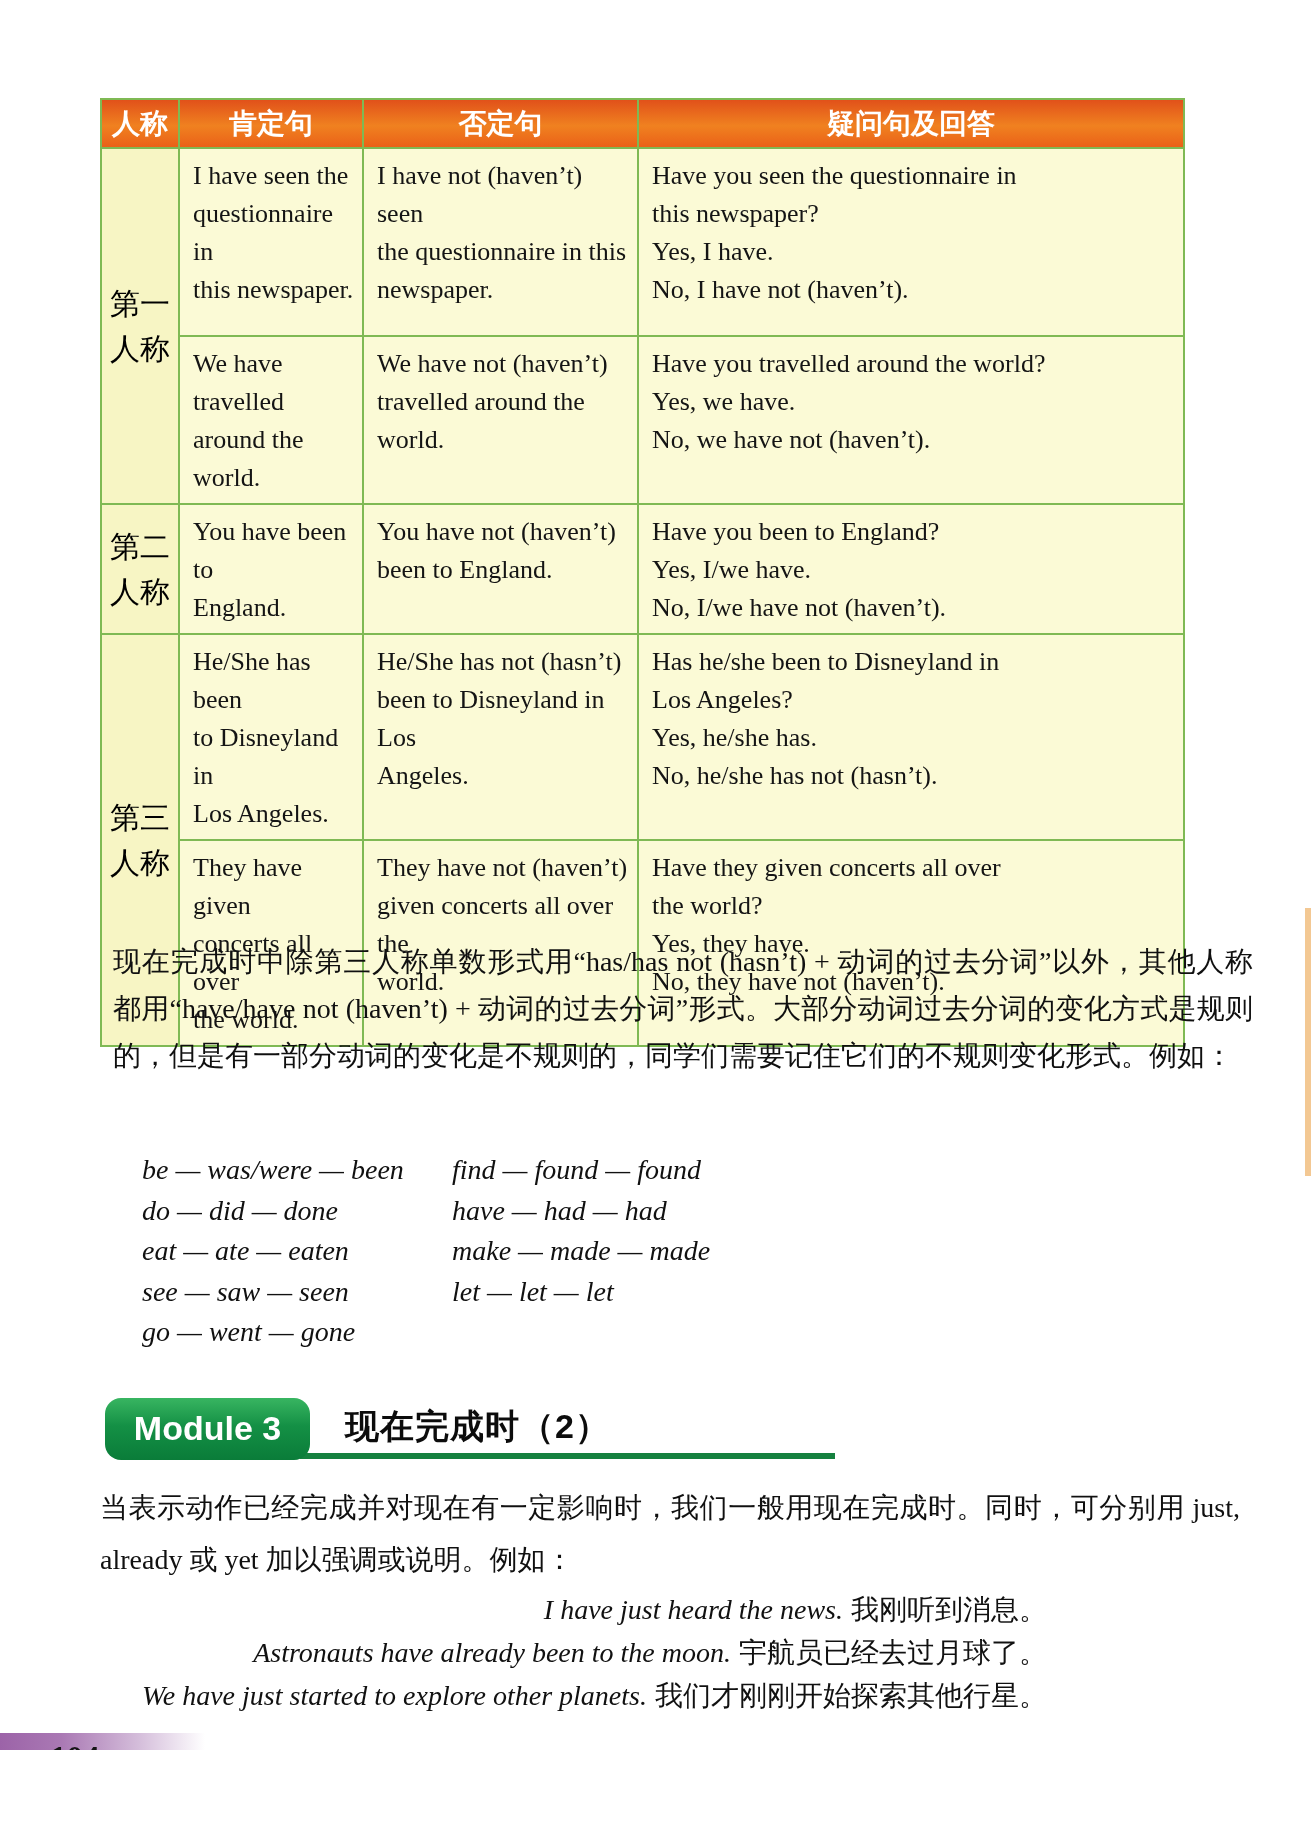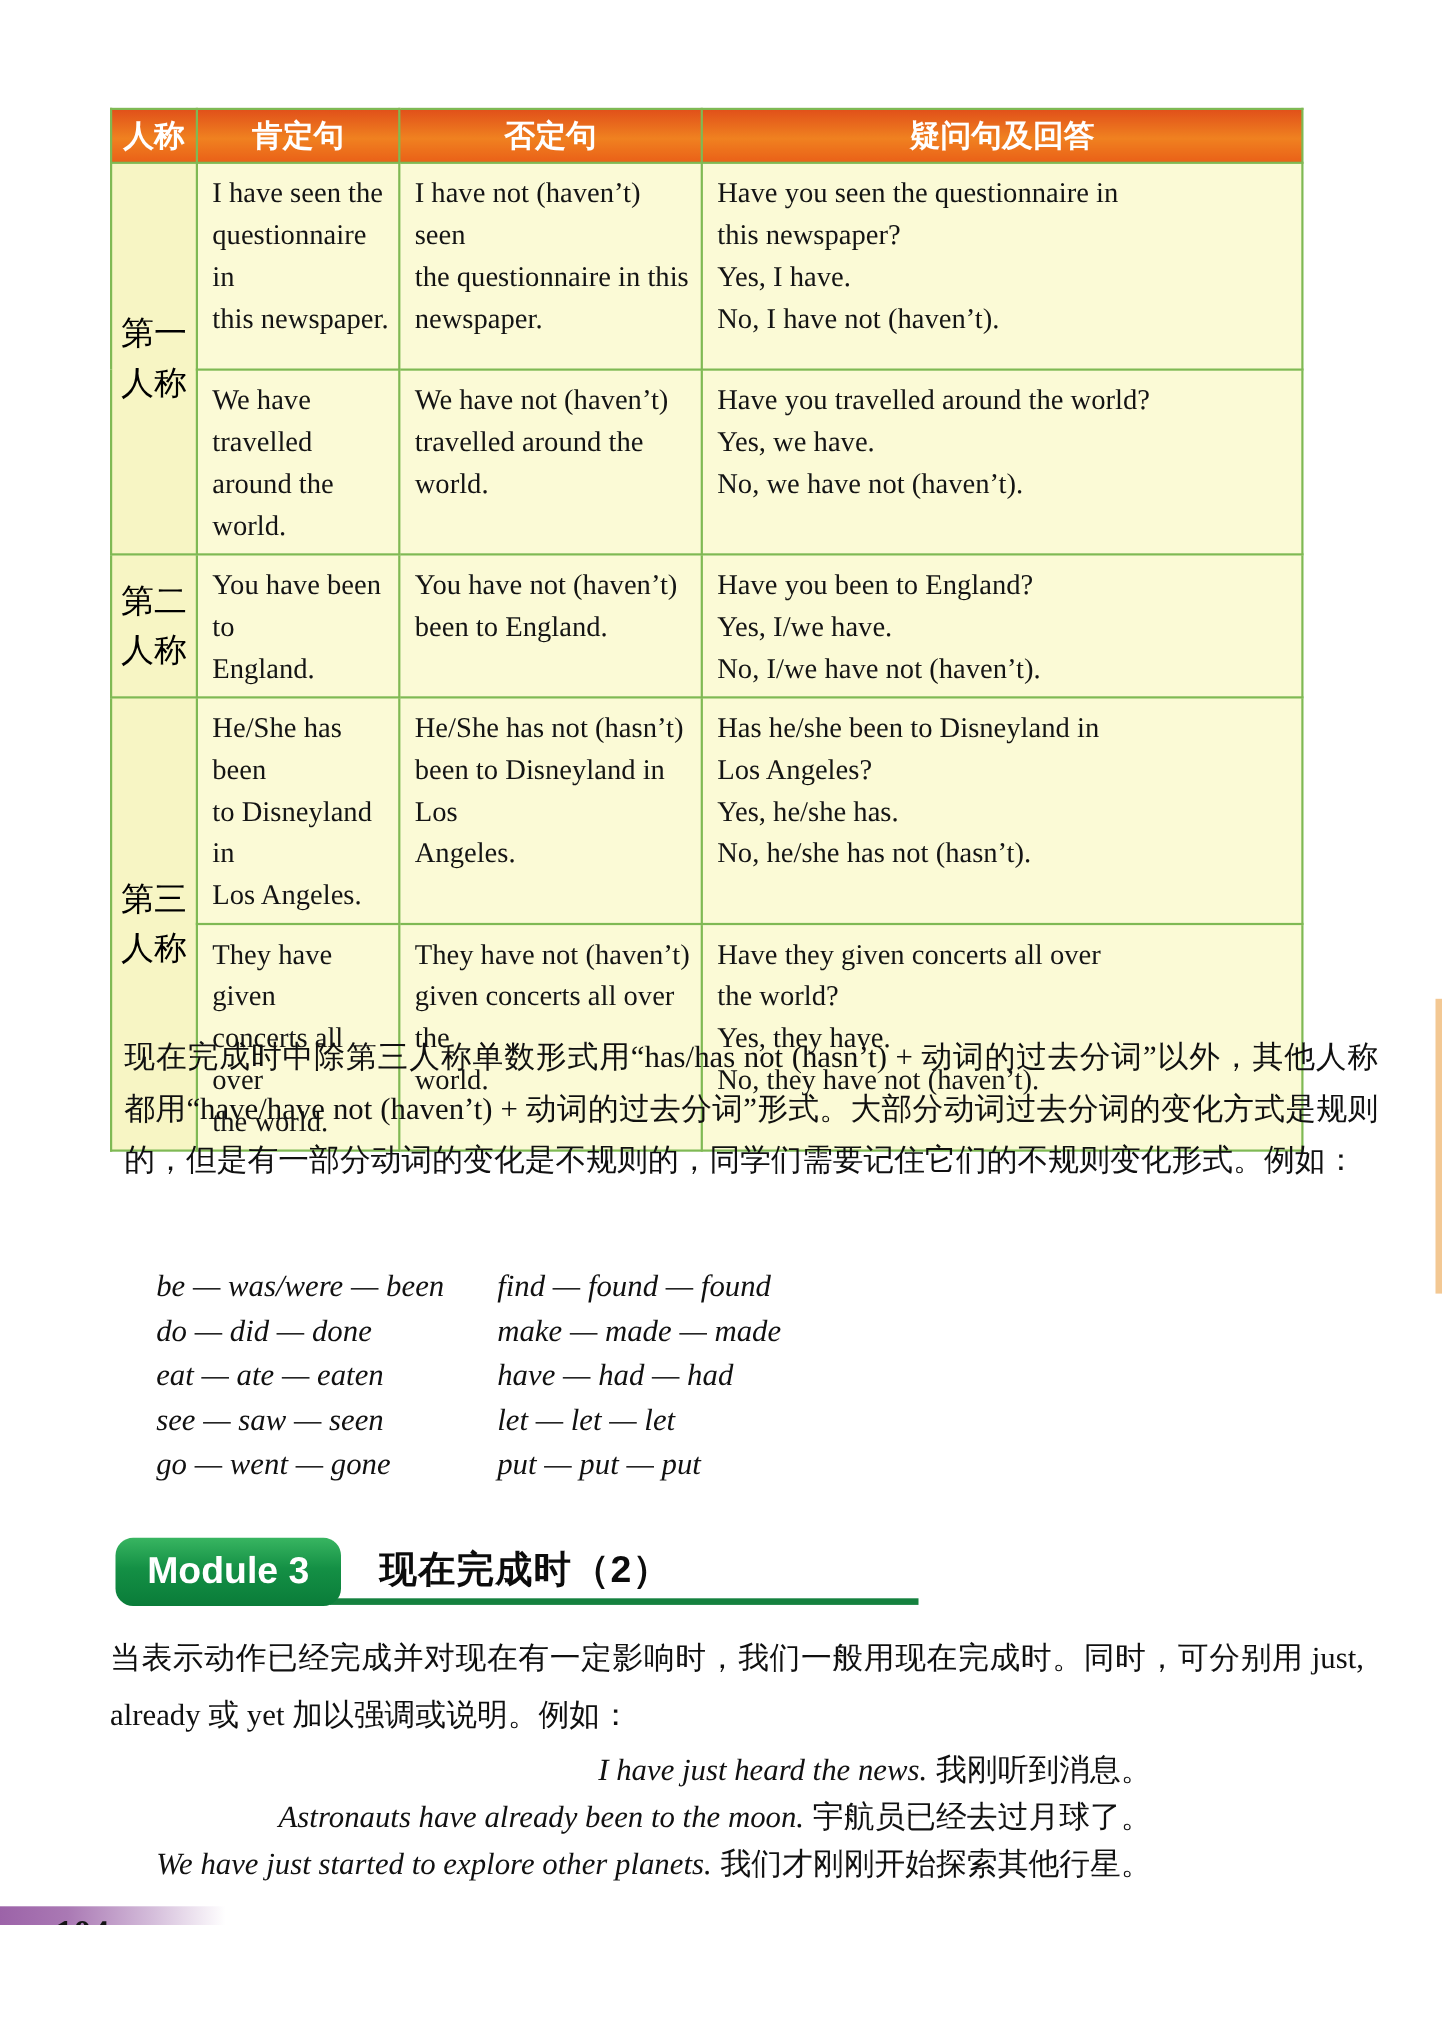--- a/index.html
+++ b/index.html
@@ -168,24 +168,23 @@
 
   <div class="verb-col verb-col-left">
     <div class="verb-line">be — was/were — been</div>
     <div class="verb-line">do — did — done</div>
     <div class="verb-line">eat — ate — eaten</div>
     <div class="verb-line">see — saw — seen</div>
     <div class="verb-line">go — went — gone</div>
   </div>
   <div class="verb-col verb-col-right">
     <div class="verb-line">find — found — found</div>
+    <div class="verb-line">have — had — had</div>
     <div class="verb-line">make — made — made</div>
-    <div class="verb-line">have — had — had</div>
     <div class="verb-line">let — let — let</div>
-    <div class="verb-line">put — put — put</div>
   </div>
 
   <div class="module-underline"></div>
   <div class="module-badge">Module 3</div>
   <div class="module-title">现在完成时（2）</div>
 
   <p class="para para-intro">当表示动作已经完成并对现在有一定影响时，我们一般用现在完成时。同时，可分别用 just, already 或 yet 加以强调或说明。例如：</p>
 
   <div class="examples">
     <p class="example"><span class="en">I have just heard the news.</span><span class="zh">我刚听到消息。</span></p>

